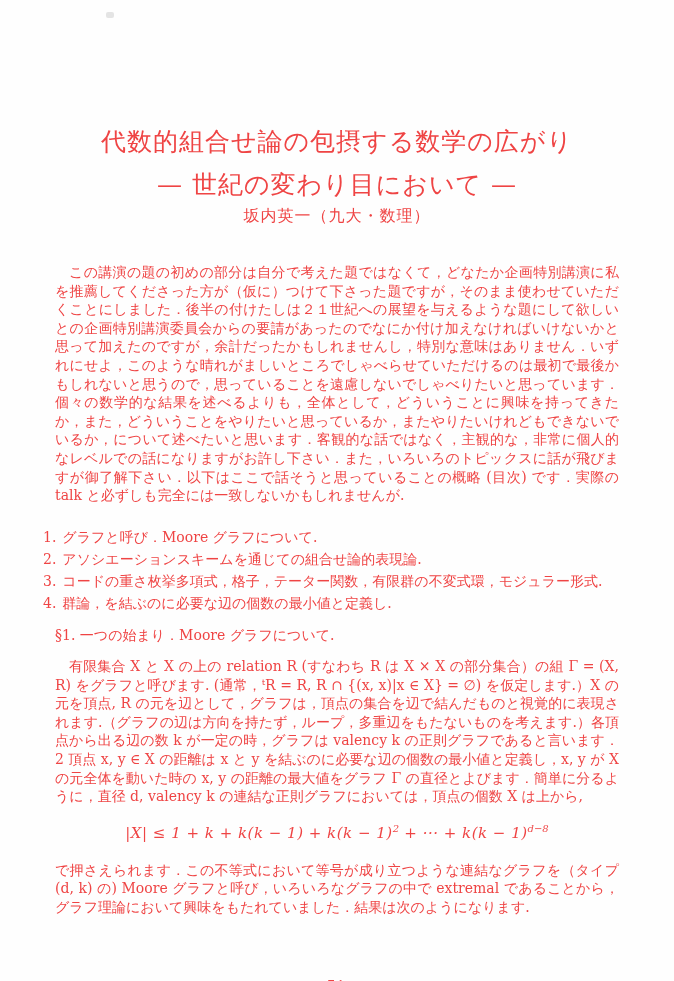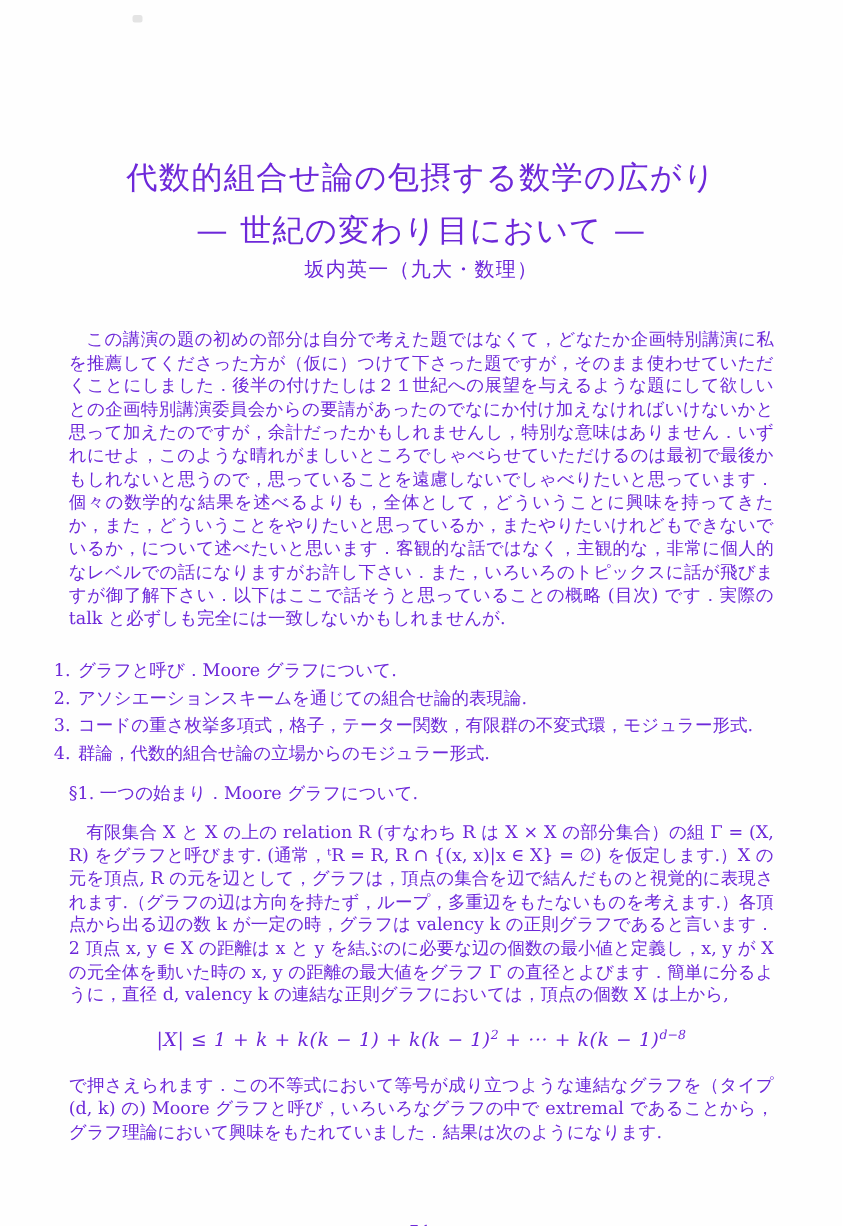--- a/index.html
+++ b/index.html
@@ -5,21 +5,21 @@
   html, body {
     margin: 0;
     padding: 0;
     background: #ffffff;
   }
   .page {
     position: relative;
     width: 674px;
     height: 981px;
     background: #fefefe;
-    color: #6d28d9;
+    color: #ef4444;
     font-family: "DejaVu Serif", "Liberation Serif", serif;
     overflow: hidden;
     box-sizing: border-box;
     padding-top: 120px;
   }
   .scan-smudge {
     position: absolute;
     left: 106px;
     top: 12px;
     width: 8px;
@@ -110,21 +110,21 @@
       <div class="toc-item">
         <span class="num">1.</span><span>グラフと呼び．Moore グラフについて.</span>
       </div>
       <div class="toc-item">
         <span class="num">2.</span><span>アソシエーションスキームを通じての組合せ論的表現論.</span>
       </div>
       <div class="toc-item">
         <span class="num">3.</span><span>コードの重さ枚挙多項式，格子，テーター関数，有限群の不変式環，モジュラー形式.</span>
       </div>
       <div class="toc-item">
-        <span class="num">4.</span><span>群論，代数的組合せ論の立場からのモジュラー形式.</span>
+        <span class="num">4.</span><span>群論，を結ぶのに必要な辺の個数の最小値と定義し.</span>
       </div>
     </div>
 
     <p class="para no-indent sec-heading">§1. 一つの始まり．Moore グラフについて.</p>
 
     <p class="para">有限集合 X と X の上の relation R (すなわち R は X × X の部分集合）の組 Γ = (X, R) をグラフと呼びます. (通常，ᵗR = R, R ∩ {(x, x)|x ∈ X} = ∅) を仮定します.）X の元を頂点, R の元を辺として，グラフは，頂点の集合を辺で結んだものと視覚的に表現されます.（グラフの辺は方向を持たず，ループ，多重辺をもたないものを考えます.）各頂点から出る辺の数 k が一定の時，グラフは valency k の正則グラフであると言います．2 頂点 x, y ∈ X の距離は x と y を結ぶのに必要な辺の個数の最小値と定義し，x, y が X の元全体を動いた時の x, y の距離の最大値をグラフ Γ の直径とよびます．簡単に分るように，直径 d, valency k の連結な正則グラフにおいては，頂点の個数 X は上から,</p>
 
     <div class="formula-row">
       <span class="math">|X| ≤ 1 + k + k(k − 1) + k(k − 1)</span><sup>2</sup><span class="math"> + ··· + k(k − 1)</span><sup>d−8</sup>
     </div>

